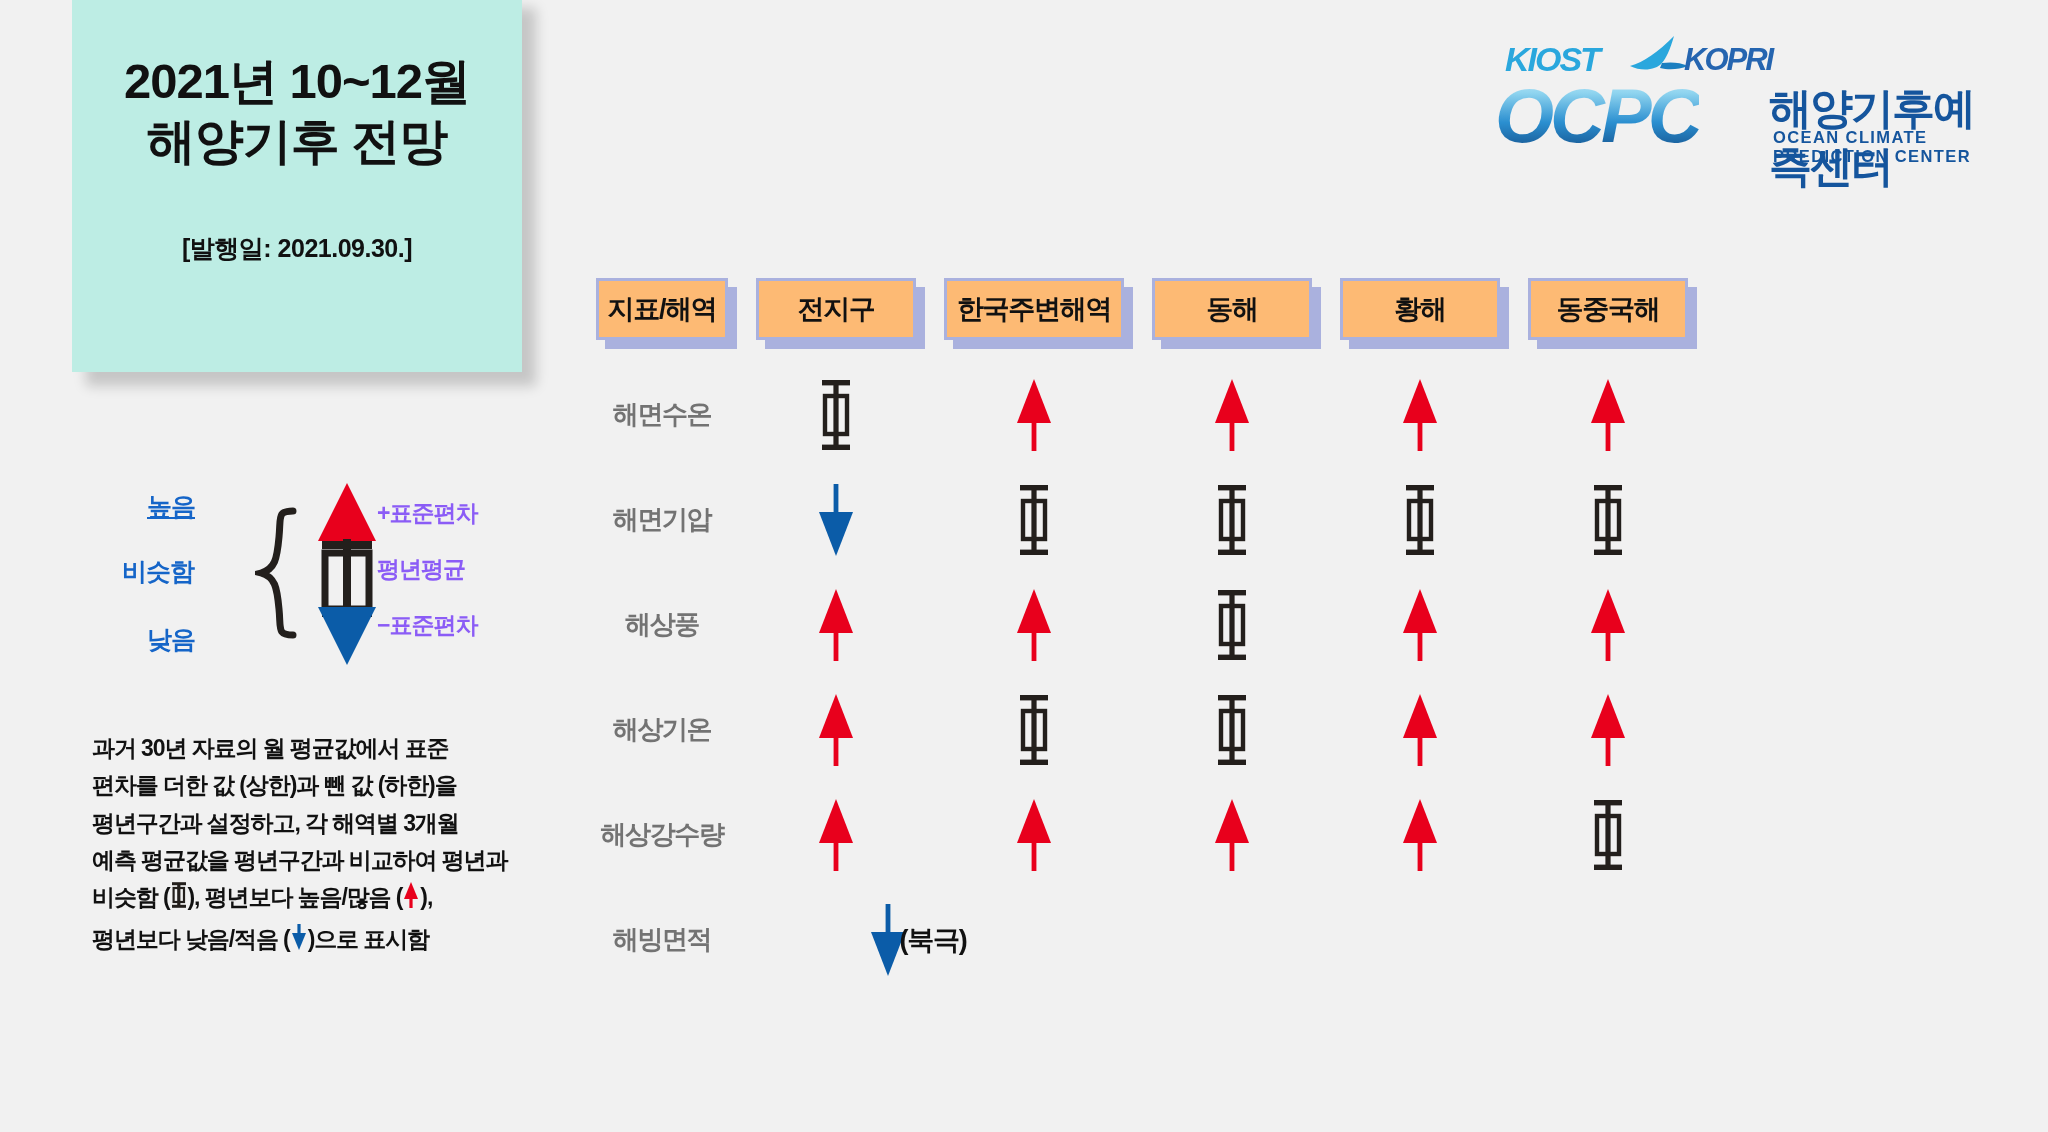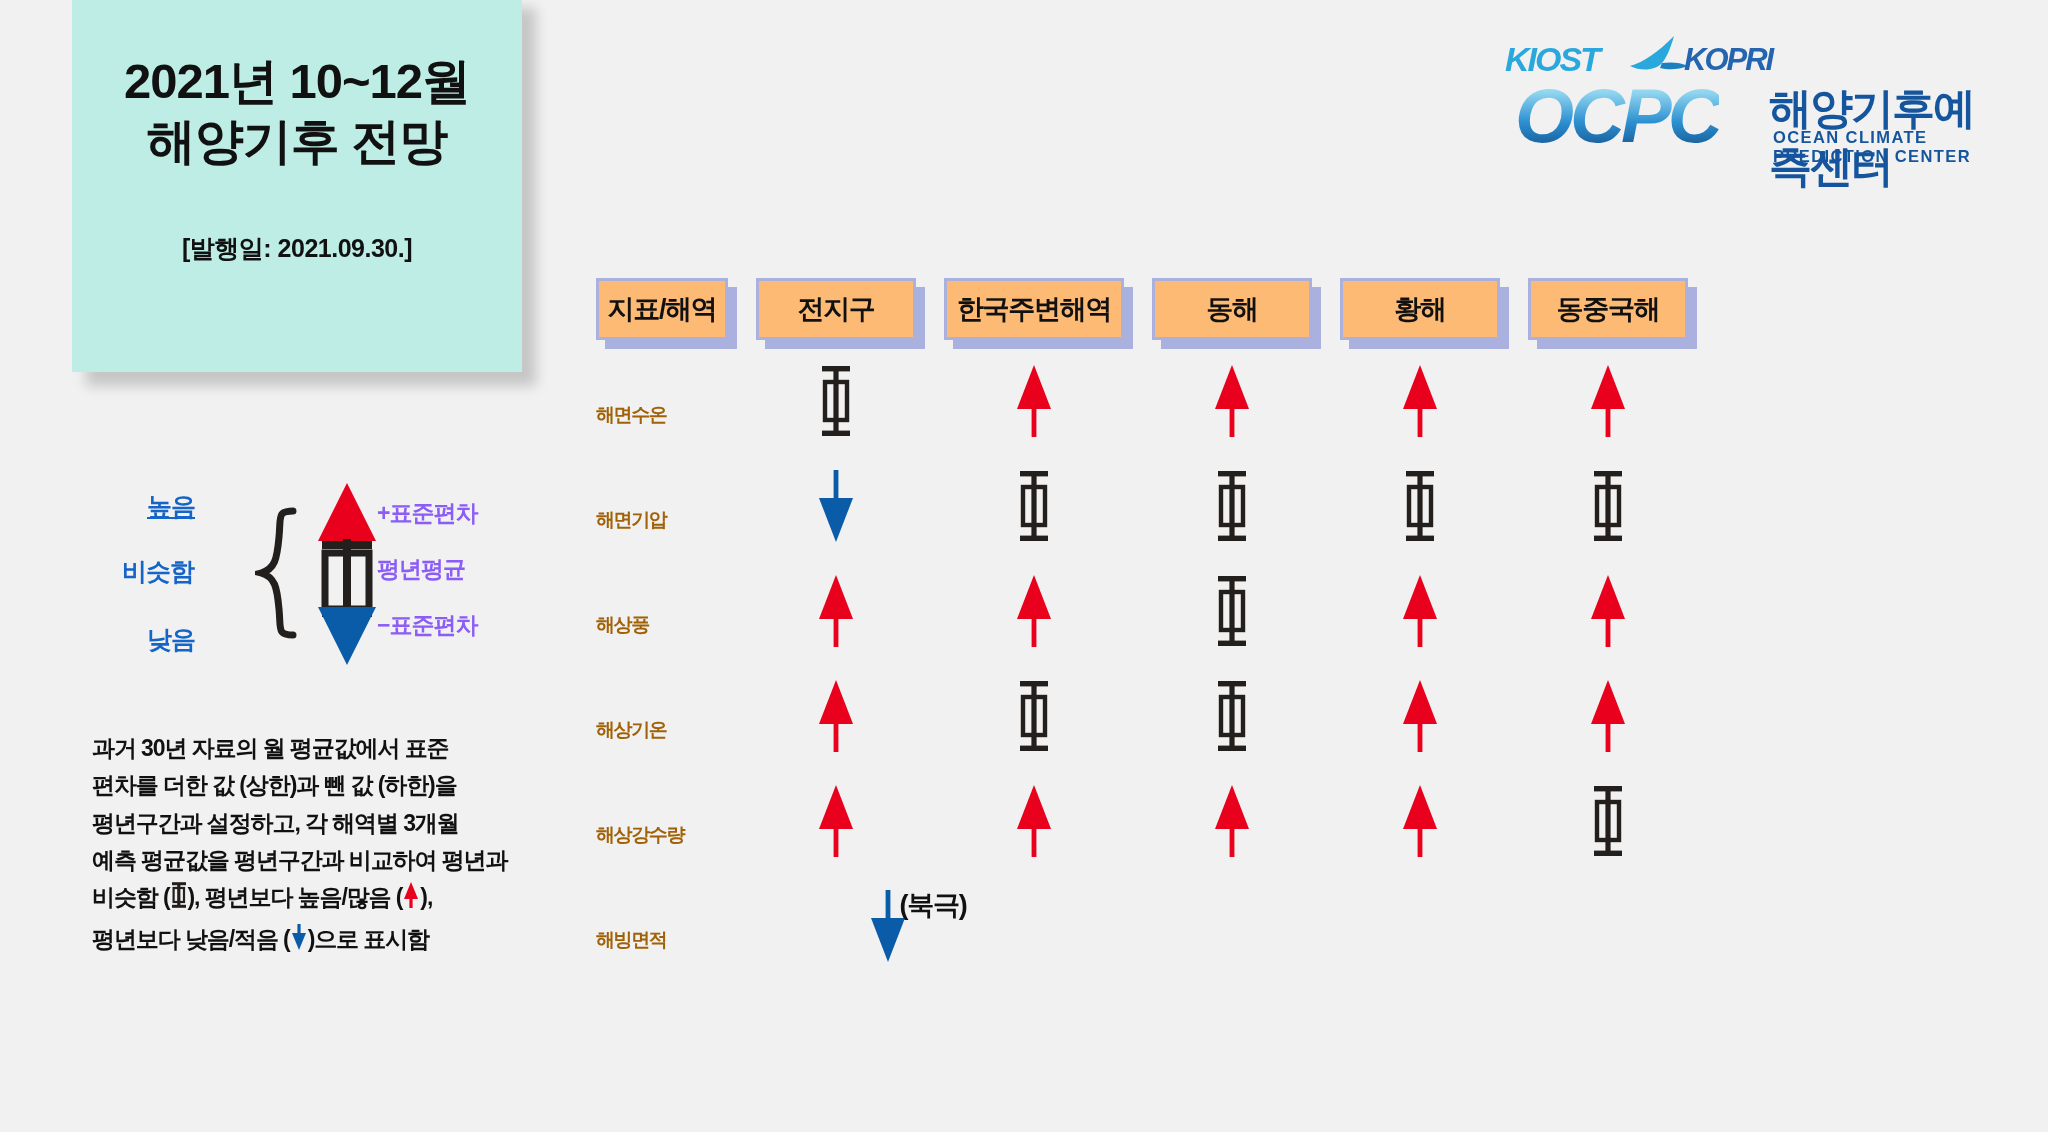--- a/index.html
+++ b/index.html
@@ -35,21 +35,21 @@
   #logo .kopri{
     position:absolute;left:197px;top:4px;
     font-size:31px;font-weight:800;font-style:italic;color:#2565b0;letter-spacing:-2px;
   }
   #logo .fish{position:absolute;left:135px;top:-6px;}
   #logo .ocpc-row{position:relative;height:70px;}
   #logo .ocpc{
     position:absolute;left:8px;top:-6px;
     font-size:76px;font-weight:900;font-style:italic;letter-spacing:-4px;
     background:linear-gradient(180deg,#cfeefb 0%,#8fd4ef 24%,#2b8fd0 58%,#10447e 100%);
-    -webkit-background-clip:text;background-clip:text;color:transparent;margin-left:20px;
+    -webkit-background-clip:text;background-clip:text;color:transparent;
   }
   #logo .ko-name{
     position:absolute;left:282px;top:2px;
     font-size:43px;font-weight:800;color:#15559d;letter-spacing:-2px;
   }
   #logo .en-name{
     position:absolute;left:286px;top:50px;
     font-size:16.5px;font-weight:800;color:#15559d;letter-spacing:1.4px;
   }
 
@@ -91,24 +91,24 @@
   .hdr-cell.c0{width:132px;}
   .hdr-cell.c1{width:160px;}
   .hdr-cell.c2{width:180px;}
   .hdr-cell.c3{width:160px;}
   .hdr-cell.c4{width:160px;}
   .hdr-cell.c5{width:160px;margin-right:0;}
 
   .body-rows{margin-top:22px;}
   .row{display:flex;align-items:center;height:105px;}
   .rlabel{
-    width:132px;margin-right:28px;text-align:left;
-    font-size:19px;font-weight:800;color:#a16207;letter-spacing:-1.4px;
-  }
-  .cell{display:flex;align-items:flex-start;justify-content:center;margin-right:28px;height:105px;}
+    width:132px;margin-right:28px;text-align:center;
+    font-size:26px;font-weight:800;color:#737373;letter-spacing:-1.4px;
+  }
+  .cell{display:flex;align-items:center;justify-content:center;margin-right:28px;height:105px;}
   .cell.w1{width:160px;}
   .cell.w2{width:180px;}
   .cell.w3{width:160px;}
   .cell.w4{width:160px;}
   .cell.w5{width:160px;margin-right:0;}
   .arcticlab{
     font-size:27px;font-weight:800;color:#111;letter-spacing:-1.3px;margin-left:-10px;
   }
 </style>
 </head>

